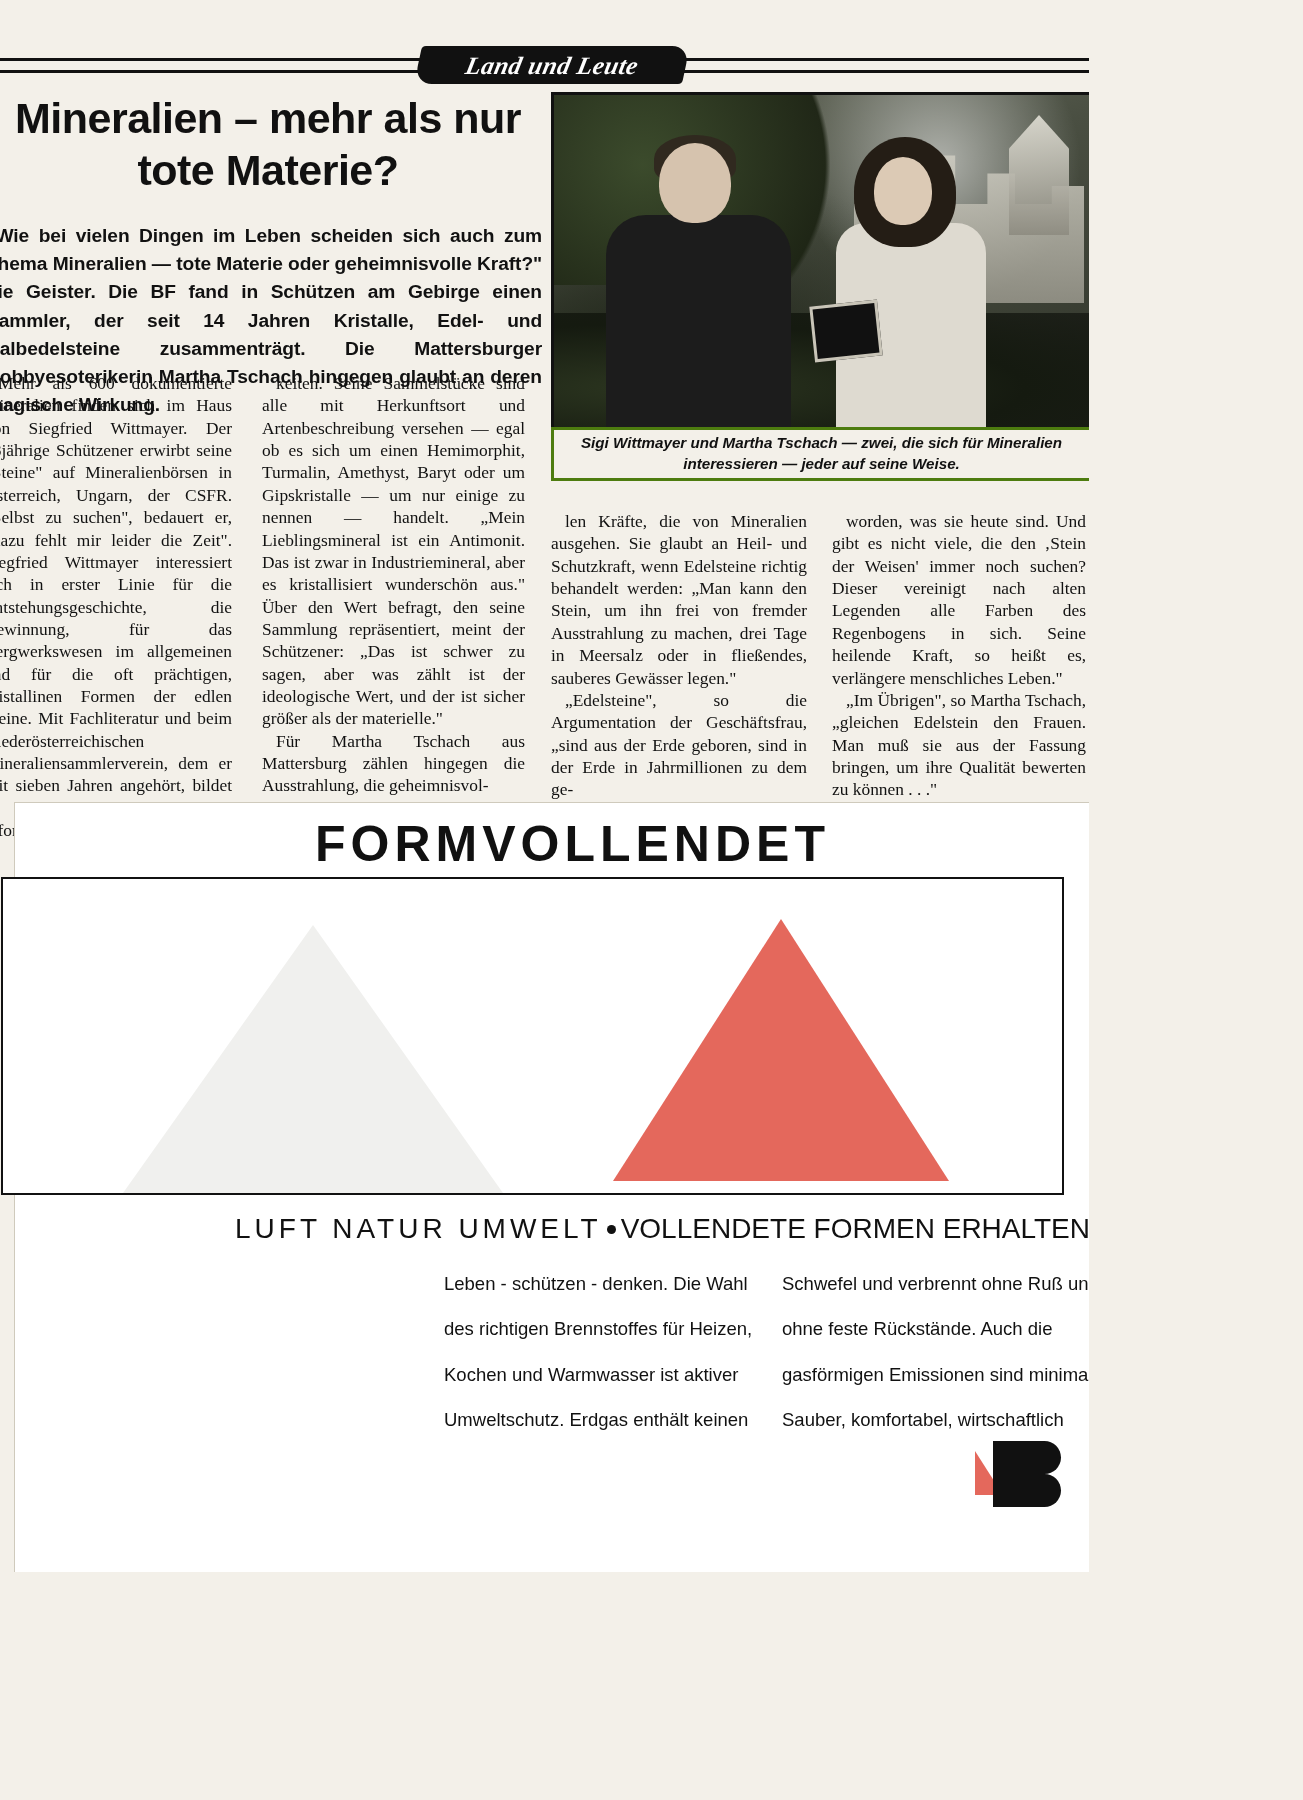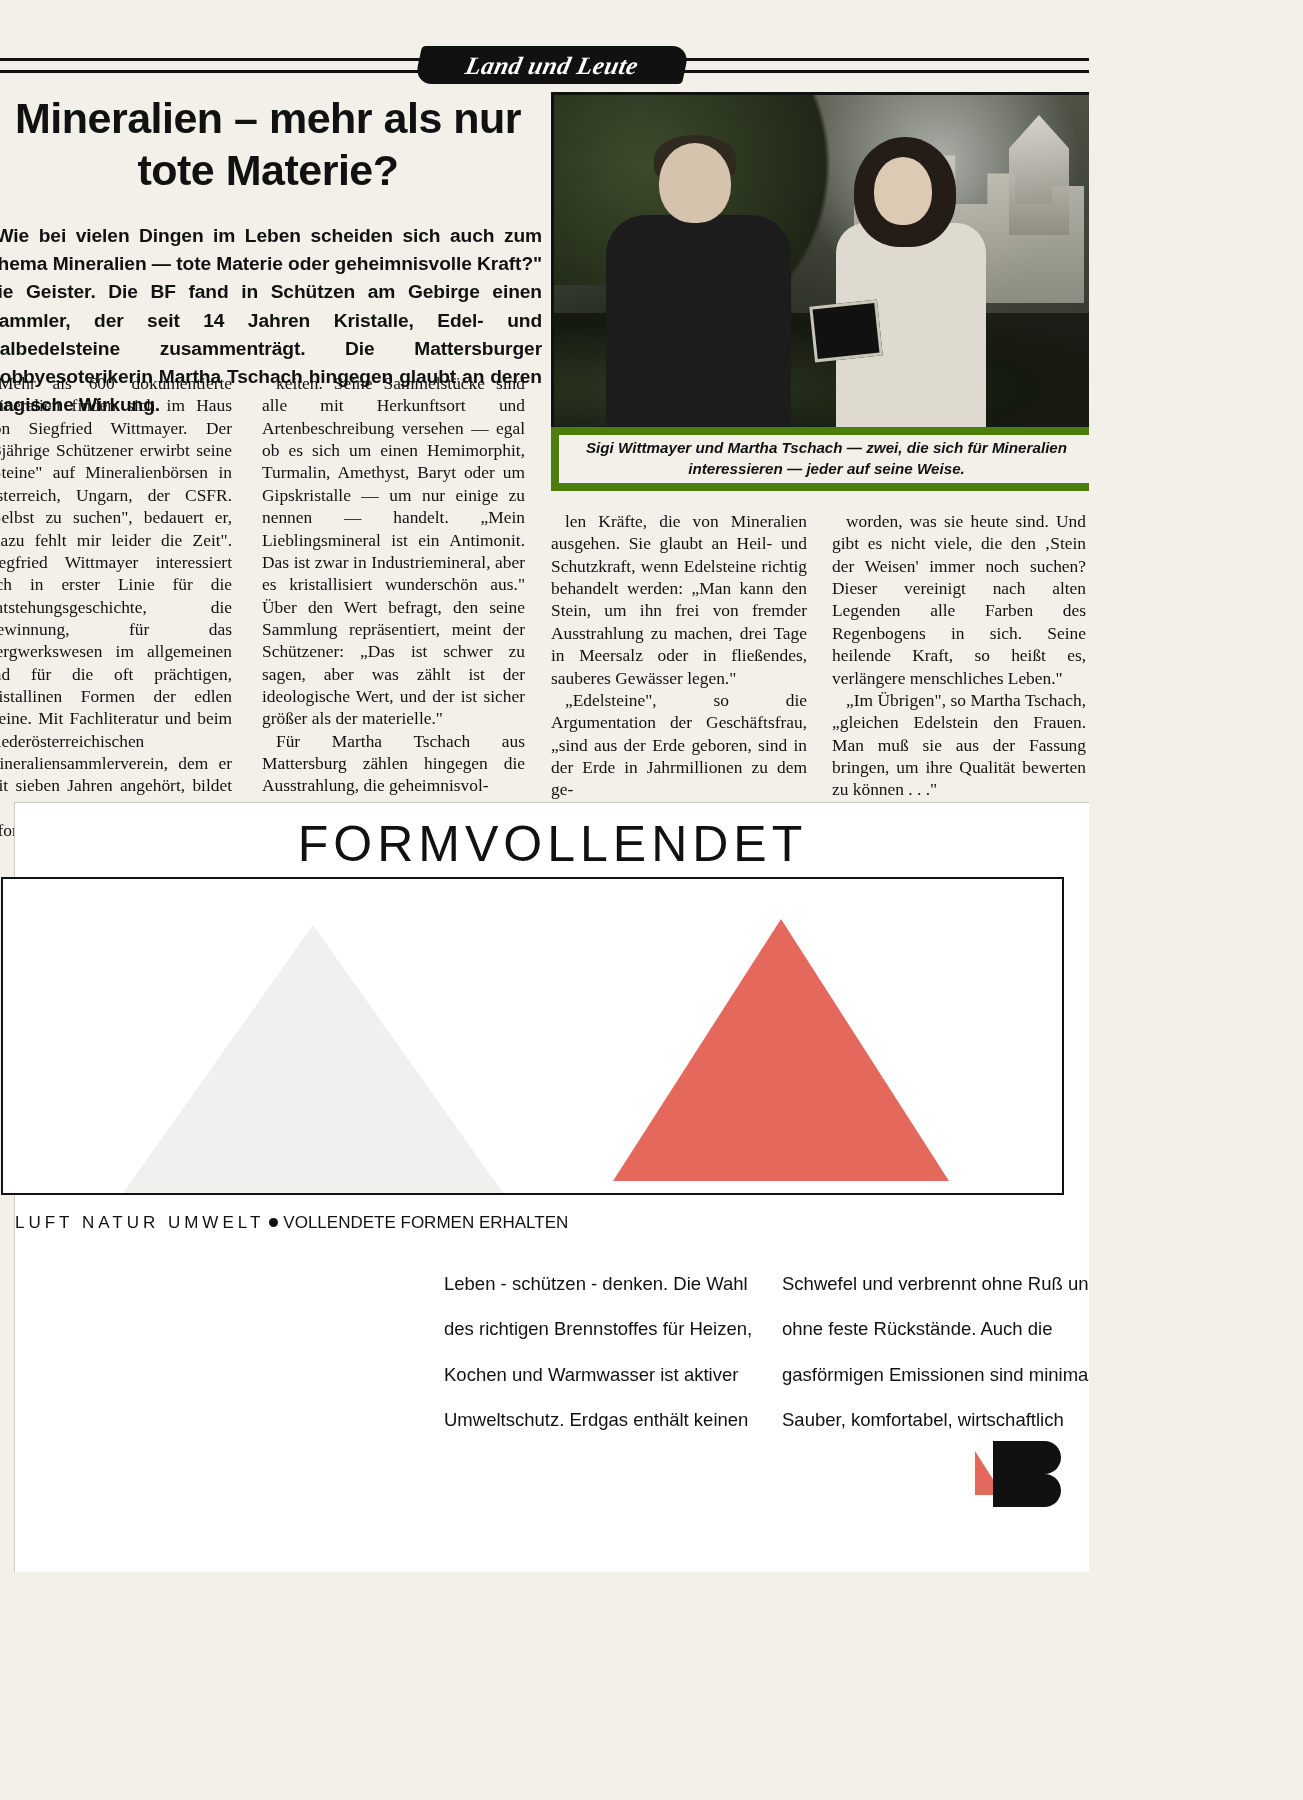--- a/index.html
+++ b/index.html
@@ -197,21 +197,21 @@
     background: #111;
     border: 3px solid #c9c5b8;
     transform: rotate(-6deg);
   }
   .caption-box {
     position: absolute;
     left: 551px;
     top: 427px;
     width: 535px;
     height: 48px;
-    border: 8px solid #4d7c0f;
+    border: 3px solid #4d7c0f;
     background: #f3f0e9;
   }
   .caption-text {
     position: absolute;
     left: 0; top: 0;
     width: 535px; height: 48px;
     display: flex;
     align-items: center;
     justify-content: center;
     text-align: center;
@@ -255,21 +255,22 @@
   }
   .ad-title {
     position: absolute;
     left: 0; top: 12px;
     width: 1075px;
     text-align: center;
     font-family: "Liberation Sans", sans-serif;
     font-size: 50px;
     letter-spacing: 5px;
     color: #111;
-    font-weight: 400;
+    font-weight: 700;
+    padding-left: 20px;
   }
   .ad-frame {
     position: absolute;
     left: -14px;
     top: 74px;
     width: 1063px;
     height: 318px;
     border: 2px solid #111;
     box-sizing: border-box;
     background: #fff;
@@ -290,23 +291,23 @@
     bottom: 12px;
     width: 0; height: 0;
     border-left: 168px solid transparent;
     border-right: 168px solid transparent;
     border-bottom: 262px solid #e4685c;
   }
   .ad-subline {
     position: absolute;
     left: 0; top: 410px;
     width: 1075px;
-    text-align: left;
-    font-family: "Liberation Sans", sans-serif;
-    font-size: 17px;
+    text-align: right;
+    font-family: "Liberation Sans", sans-serif;
+    font-size: 28px;
     color: #111;
   }
   .ad-subline .sp { letter-spacing: 4px; }
   .ad-dot {
     display: inline-block;
     width: 9px; height: 9px;
     background: #111;
     border-radius: 50%;
     margin: 0 5px 3px 5px;
     vertical-align: middle;

